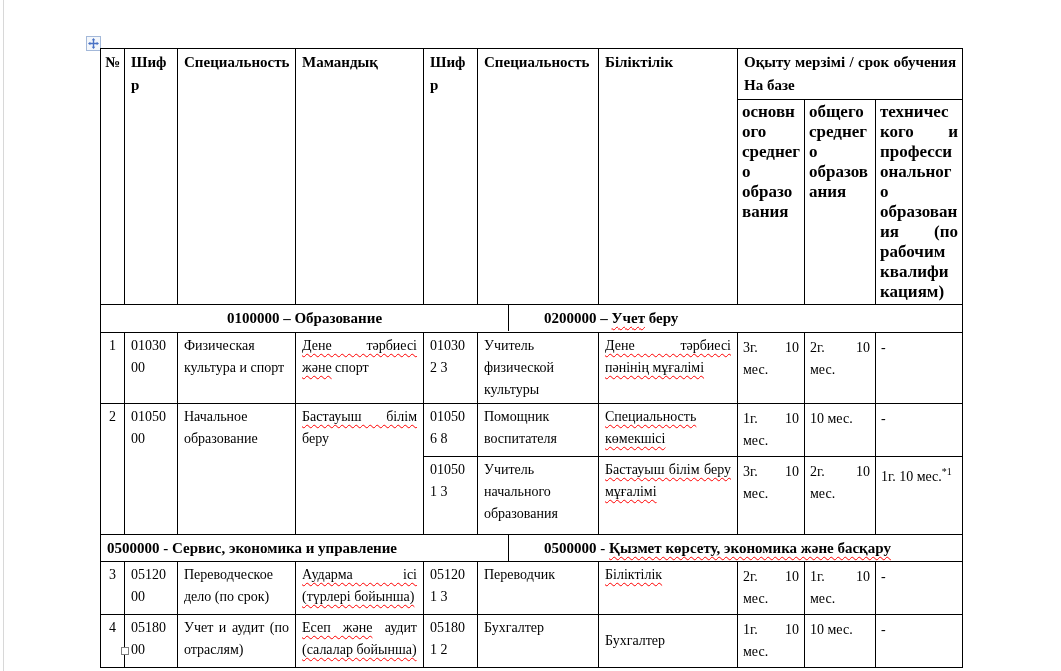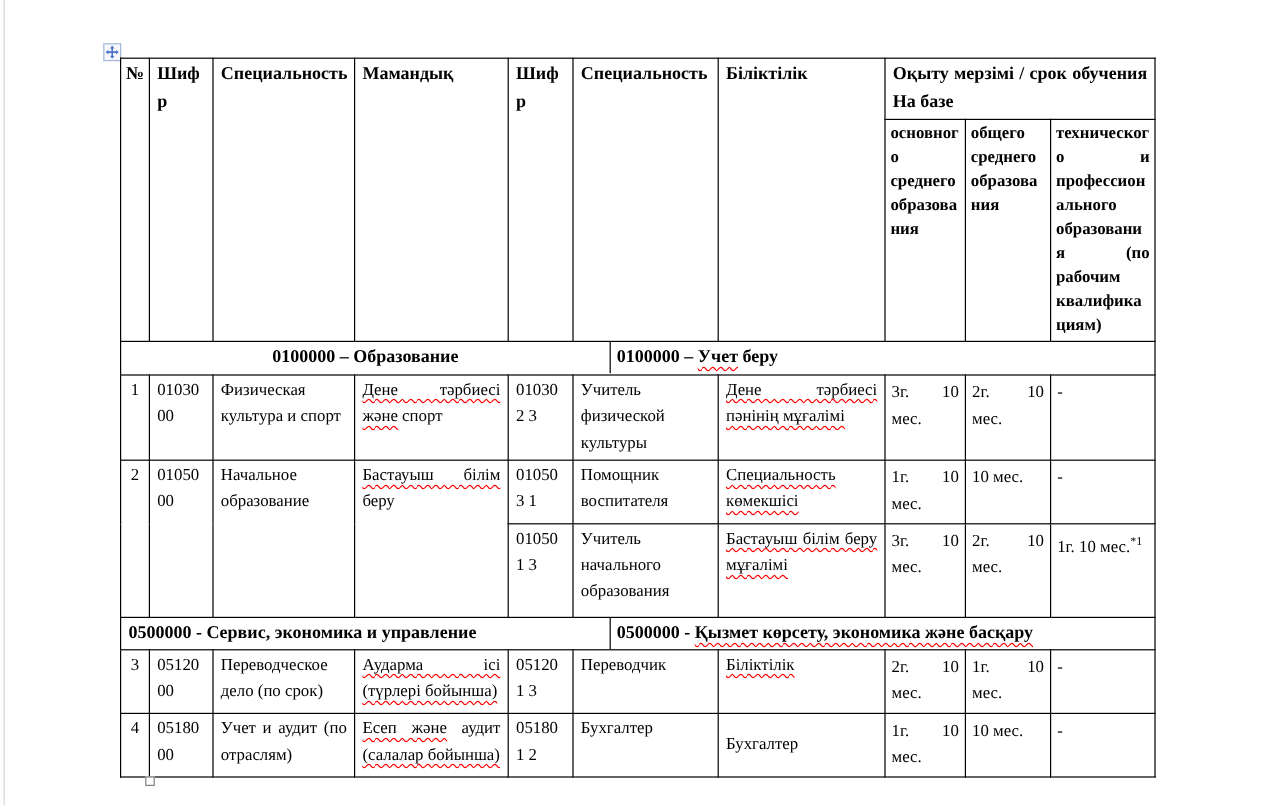--- a/index.html
+++ b/index.html
@@ -6,35 +6,35 @@
   *{box-sizing:border-box;}
   .stage{position:relative;width:1061px;height:671px;background:#ffffff;
          font-family:"Liberation Serif",serif;color:#000;overflow:hidden;}
   .page-edge{position:absolute;left:3px;top:0;width:1px;height:100%;background:#d8d8d8;}
 
   table.doc{position:absolute;left:100px;top:48px;width:862px;
             border-collapse:collapse;table-layout:fixed;}
   td{border:1px solid #000;vertical-align:top;padding:2px 6px;
      font-size:14px;line-height:22px;overflow:hidden;}
   .th{font-weight:bold;font-size:15px;line-height:23px;}
-  .subth{font-weight:bold;font-size:14px;line-height:20px;text-align:justify;
+  .subth{font-weight:bold;font-size:17px;line-height:20px;text-align:justify;
          overflow-wrap:break-word;padding:2px 4px;}
   .jt{text-align:justify;}
   .ctr{text-align:center;padding:2px 1px;}
   .dur{text-align:justify;padding:4px 5px;}
   .narrow{display:inline-block;width:36px;word-break:break-all;font-family:Liberation Serif, serif;}
   .vmid{vertical-align:middle;}
   sup{font-size:10px;}
 
   .sp{text-decoration:underline;text-decoration-style:wavy;
       text-decoration-color:#ff0000;text-decoration-thickness:1px;
       text-underline-offset:3px;}
 
   .sec-td{padding:0;}
-  .sec{display:flex;font-weight:bold;font-size:15px;line-height:20px;min-height:100%;}
+  .sec{display:flex;font-weight:bold;font-size:15px;line-height:20px;min-height:100%;gap:30px;}
   .sec .l{width:408px;padding:3px 6px;border-right:1px solid #000;}
   .sec .r{flex:1;padding:3px 5px;}
   .sec.center-left .l{text-align:center;}
 
   .move-handle{position:absolute;left:86px;top:36px;width:15px;height:15px;
                border:1px solid #a3b8d9;background:#f4f7fb;
                display:flex;align-items:center;justify-content:center;cursor:move;}
   .end-marker{position:absolute;left:121px;top:647px;width:8px;height:8px;
               border:1px solid #808080;background:#fff;}
 </style>
@@ -78,21 +78,21 @@
     <tr style="height:179px">
       <td class="subth"><span>основного среднего образования</span></td>
       <td class="subth"><span>общего среднего образования</span></td>
       <td class="subth"><span>технического и профессионального образования (по рабочим квалификациям)</span></td>
     </tr>
 
     <tr style="height:28px">
       <td class="sec-td" colspan="10">
         <div class="sec center-left">
           <div class="l"><span>0100000 – Образование</span></div>
-          <div class="r"><span>0100000 – </span><span class="sp">Учет</span><span> беру</span></div>
+          <div class="r"><span>0200000 – </span><span class="sp">Учет</span><span> беру</span></div>
         </div>
       </td>
     </tr>
 
     <tr style="height:66px">
       <td class="ctr"><span>1</span></td>
       <td><span>01030 00</span></td>
       <td class="jt"><span>Физическая культура и спорт</span></td>
       <td class="jt"><span class="sp">Дене тәрбиесі және</span><span> спорт</span></td>
       <td><span>01030 2 3</span></td>
@@ -101,21 +101,21 @@
       <td class="dur"><span>3г. 10 мес.</span></td>
       <td class="dur"><span>2г. 10 мес.</span></td>
       <td class="dur"><span>-</span></td>
     </tr>
 
     <tr style="height:46px">
       <td class="ctr" rowspan="2"><span>2</span></td>
       <td rowspan="2"><span>01050 00</span></td>
       <td class="jt" rowspan="2"><span>Начальное образование</span></td>
       <td class="jt" rowspan="2"><span class="sp">Бастауыш білім</span><span> беру</span></td>
-      <td><span>01050 3 1</span></td>
+      <td><span>01050 6 8</span></td>
       <td class="jt"><span>Помощник воспитателя</span></td>
       <td class="jt"><span class="sp">Специальность көмекшісі</span></td>
       <td class="dur"><span>1г. 10 мес.</span></td>
       <td class="dur"><span>10 мес.</span></td>
       <td class="dur"><span>-</span></td>
     </tr>
     <tr style="height:78px">
       <td><span>01050 1 3</span></td>
       <td class="jt"><span>Учитель начального образования</span></td>
       <td class="jt"><span class="sp">Бастауыш білім беру мұғалімі</span></td>

